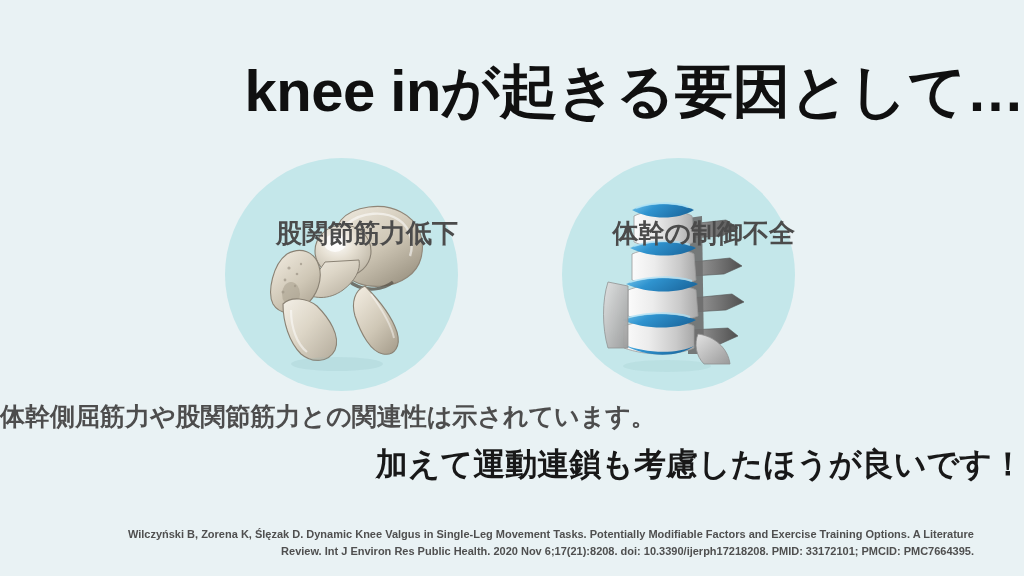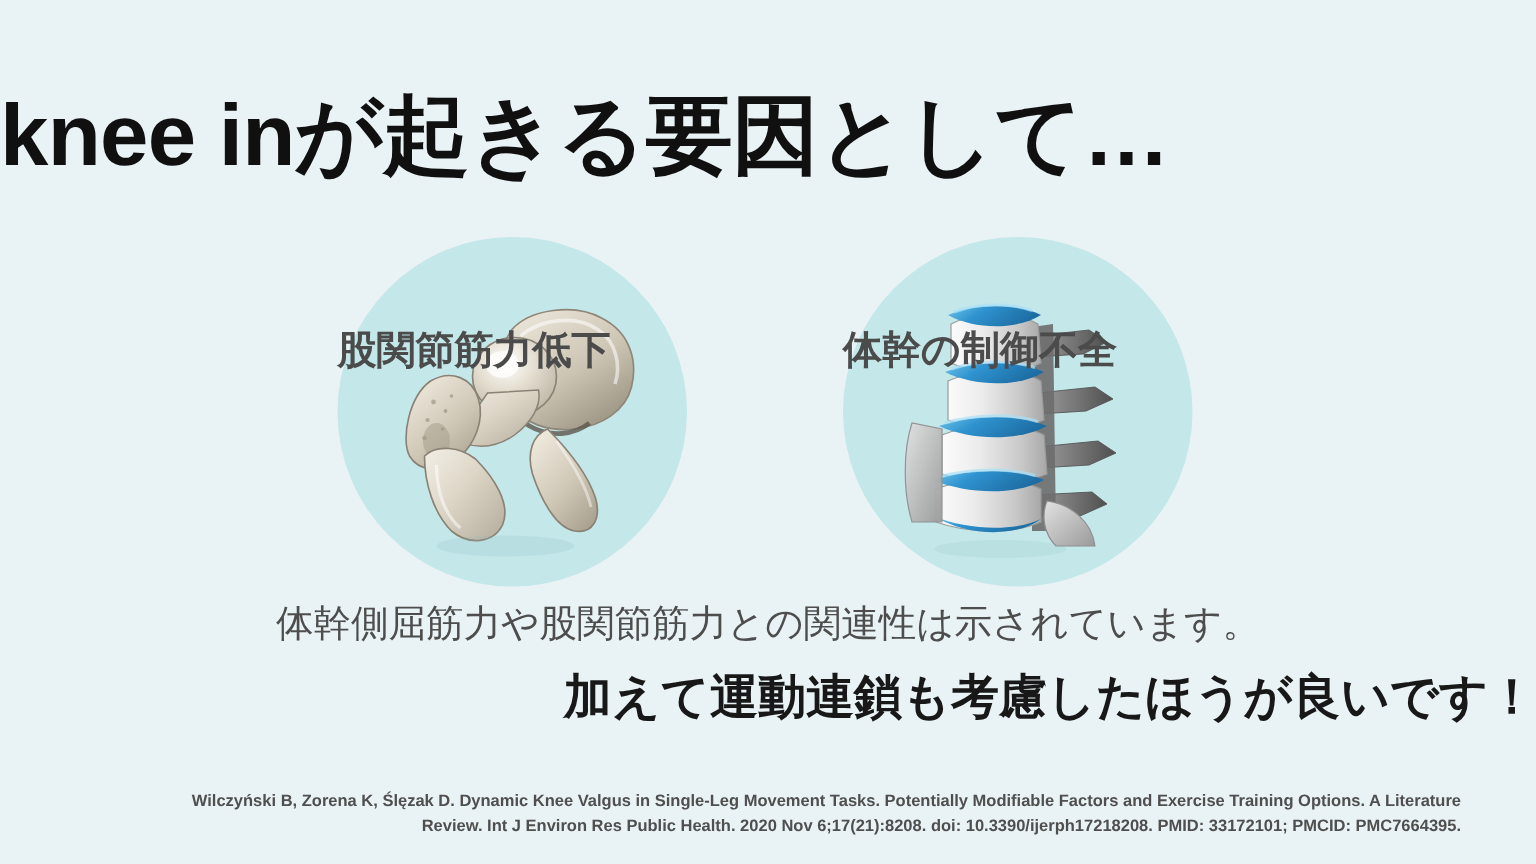--- a/index.html
+++ b/index.html
@@ -23,21 +23,21 @@
     height: 576px;
     background: #e9f2f4;
   }
 
   
   .title {
     position: absolute;
     left: 0;
     top: 55px;
     width: 1024px;
-    text-align: left;
+    text-align: right;
     font-size: 58px;
     line-height: 72px;
     font-weight: 900;
     letter-spacing: -0.5px;
     color: #101010;
     white-space: nowrap;
   }
 
   
   .circles {
@@ -56,21 +56,21 @@
     background: #c4e7ea;
   }
   .circle.left  { left: 225px; }
   .circle.right { left: 562px; }
 
   .circle-label {
     position: absolute;
     left: 0;
     top: 58px;
     width: 100%;
-    text-align: left;
+    text-align: right;
     font-size: 26px;
     font-weight: 700;
     color: #4b4b4b;
     letter-spacing: 0px;
     white-space: nowrap;
     z-index: 3;
   }
 
   .art {
     position: absolute;
@@ -80,24 +80,23 @@
     height: 233px;
     z-index: 2;
   }
 
   
   .lead {
     position: absolute;
     left: 0;
     top: 400px;
     width: 1024px;
-    text-align: center;
     font-size: 25px;
     line-height: 32px;
-    font-weight: 400;
+    font-weight: 700;
     color: #4d4d4d;
     white-space: nowrap;
   }
   .emph {
     position: absolute;
     left: 0;
     top: 443px;
     width: 1024px;
     text-align: right;
     font-size: 32px;

